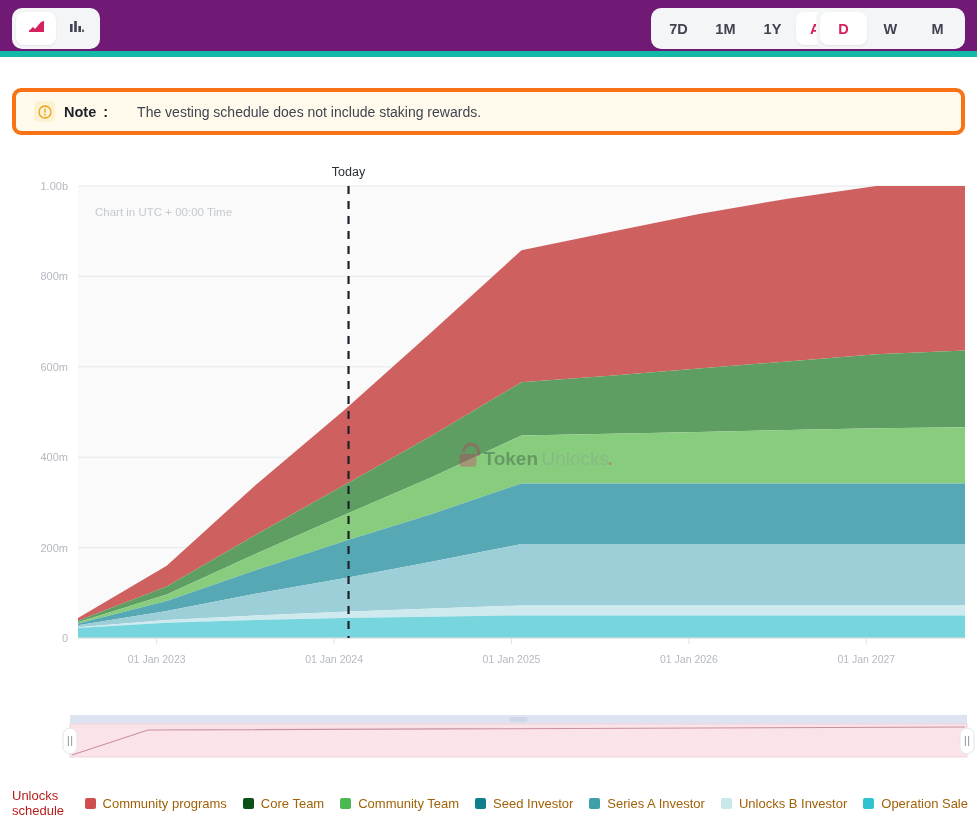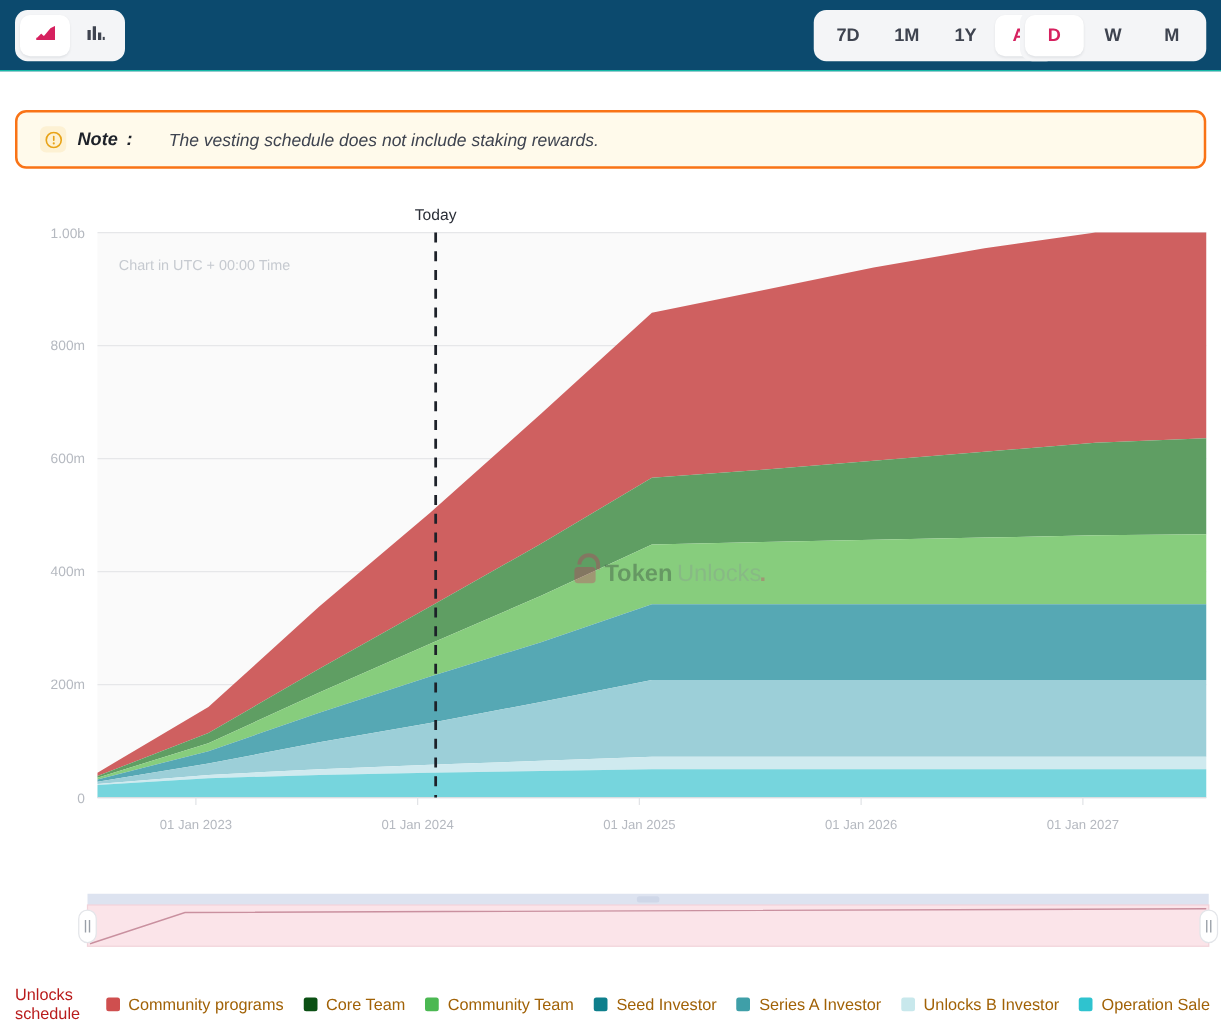--- a/index.html
+++ b/index.html
@@ -8,22 +8,22 @@
     width: 977px; height: 820px;
     background: #ffffff;
     font-family: "Liberation Sans", sans-serif;
     overflow: hidden;
   }
   #root { position: relative; width: 977px; height: 820px; background:#fff; }
 
   
   .toolbar {
     position: absolute; left: 0; top: 0; width: 977px; height: 57px;
-    background: #0c4a6e;
-    border-bottom: 1px solid #14b8a6;
+    background: #701a75;
+    border-bottom: 6px solid #14b8a6;
   }
   .seg-group {
     position: absolute;
     display: flex; align-items: center;
     background: #f4f5f7;
     border-radius: 10px;
     padding: 4px;
     height: 41px;
   }
   .chart-type-group { left: 12px; top: 8px; }
@@ -45,23 +45,23 @@
     letter-spacing: .1px;
   }
   .seg-btn.active {
     background: #ffffff; color: #d6215f;
     box-shadow: 0 1px 2px rgba(16,24,40,.08);
   }
 
   
   .note-banner {
     position: absolute; left: 12px; top: 88px; width: 953px; height: 47px;
-    background: #fffaeb; border: 2px solid #f97316;
+    background: #fffaeb; border: 4px solid #f97316;
     border-radius: 9px;
-    display: flex; align-items: center; padding-left: 18px; gap: 9px; font-style: italic;
+    display: flex; align-items: center; padding-left: 18px; gap: 9px;
   }
   .note-icon {
     width: 21px; height: 21px; border-radius: 5px;
     background: #fdf1d3;
     display: flex; align-items: center; justify-content: center;
     flex: none;
   }
   .note-icon svg { display:block; }
   .note-label { font-size: 14.5px; font-weight: 700; color: #1d2129; }
   .note-colon { font-size: 14.5px; font-weight: 700; color: #1d2129; margin-left:-2px;}

